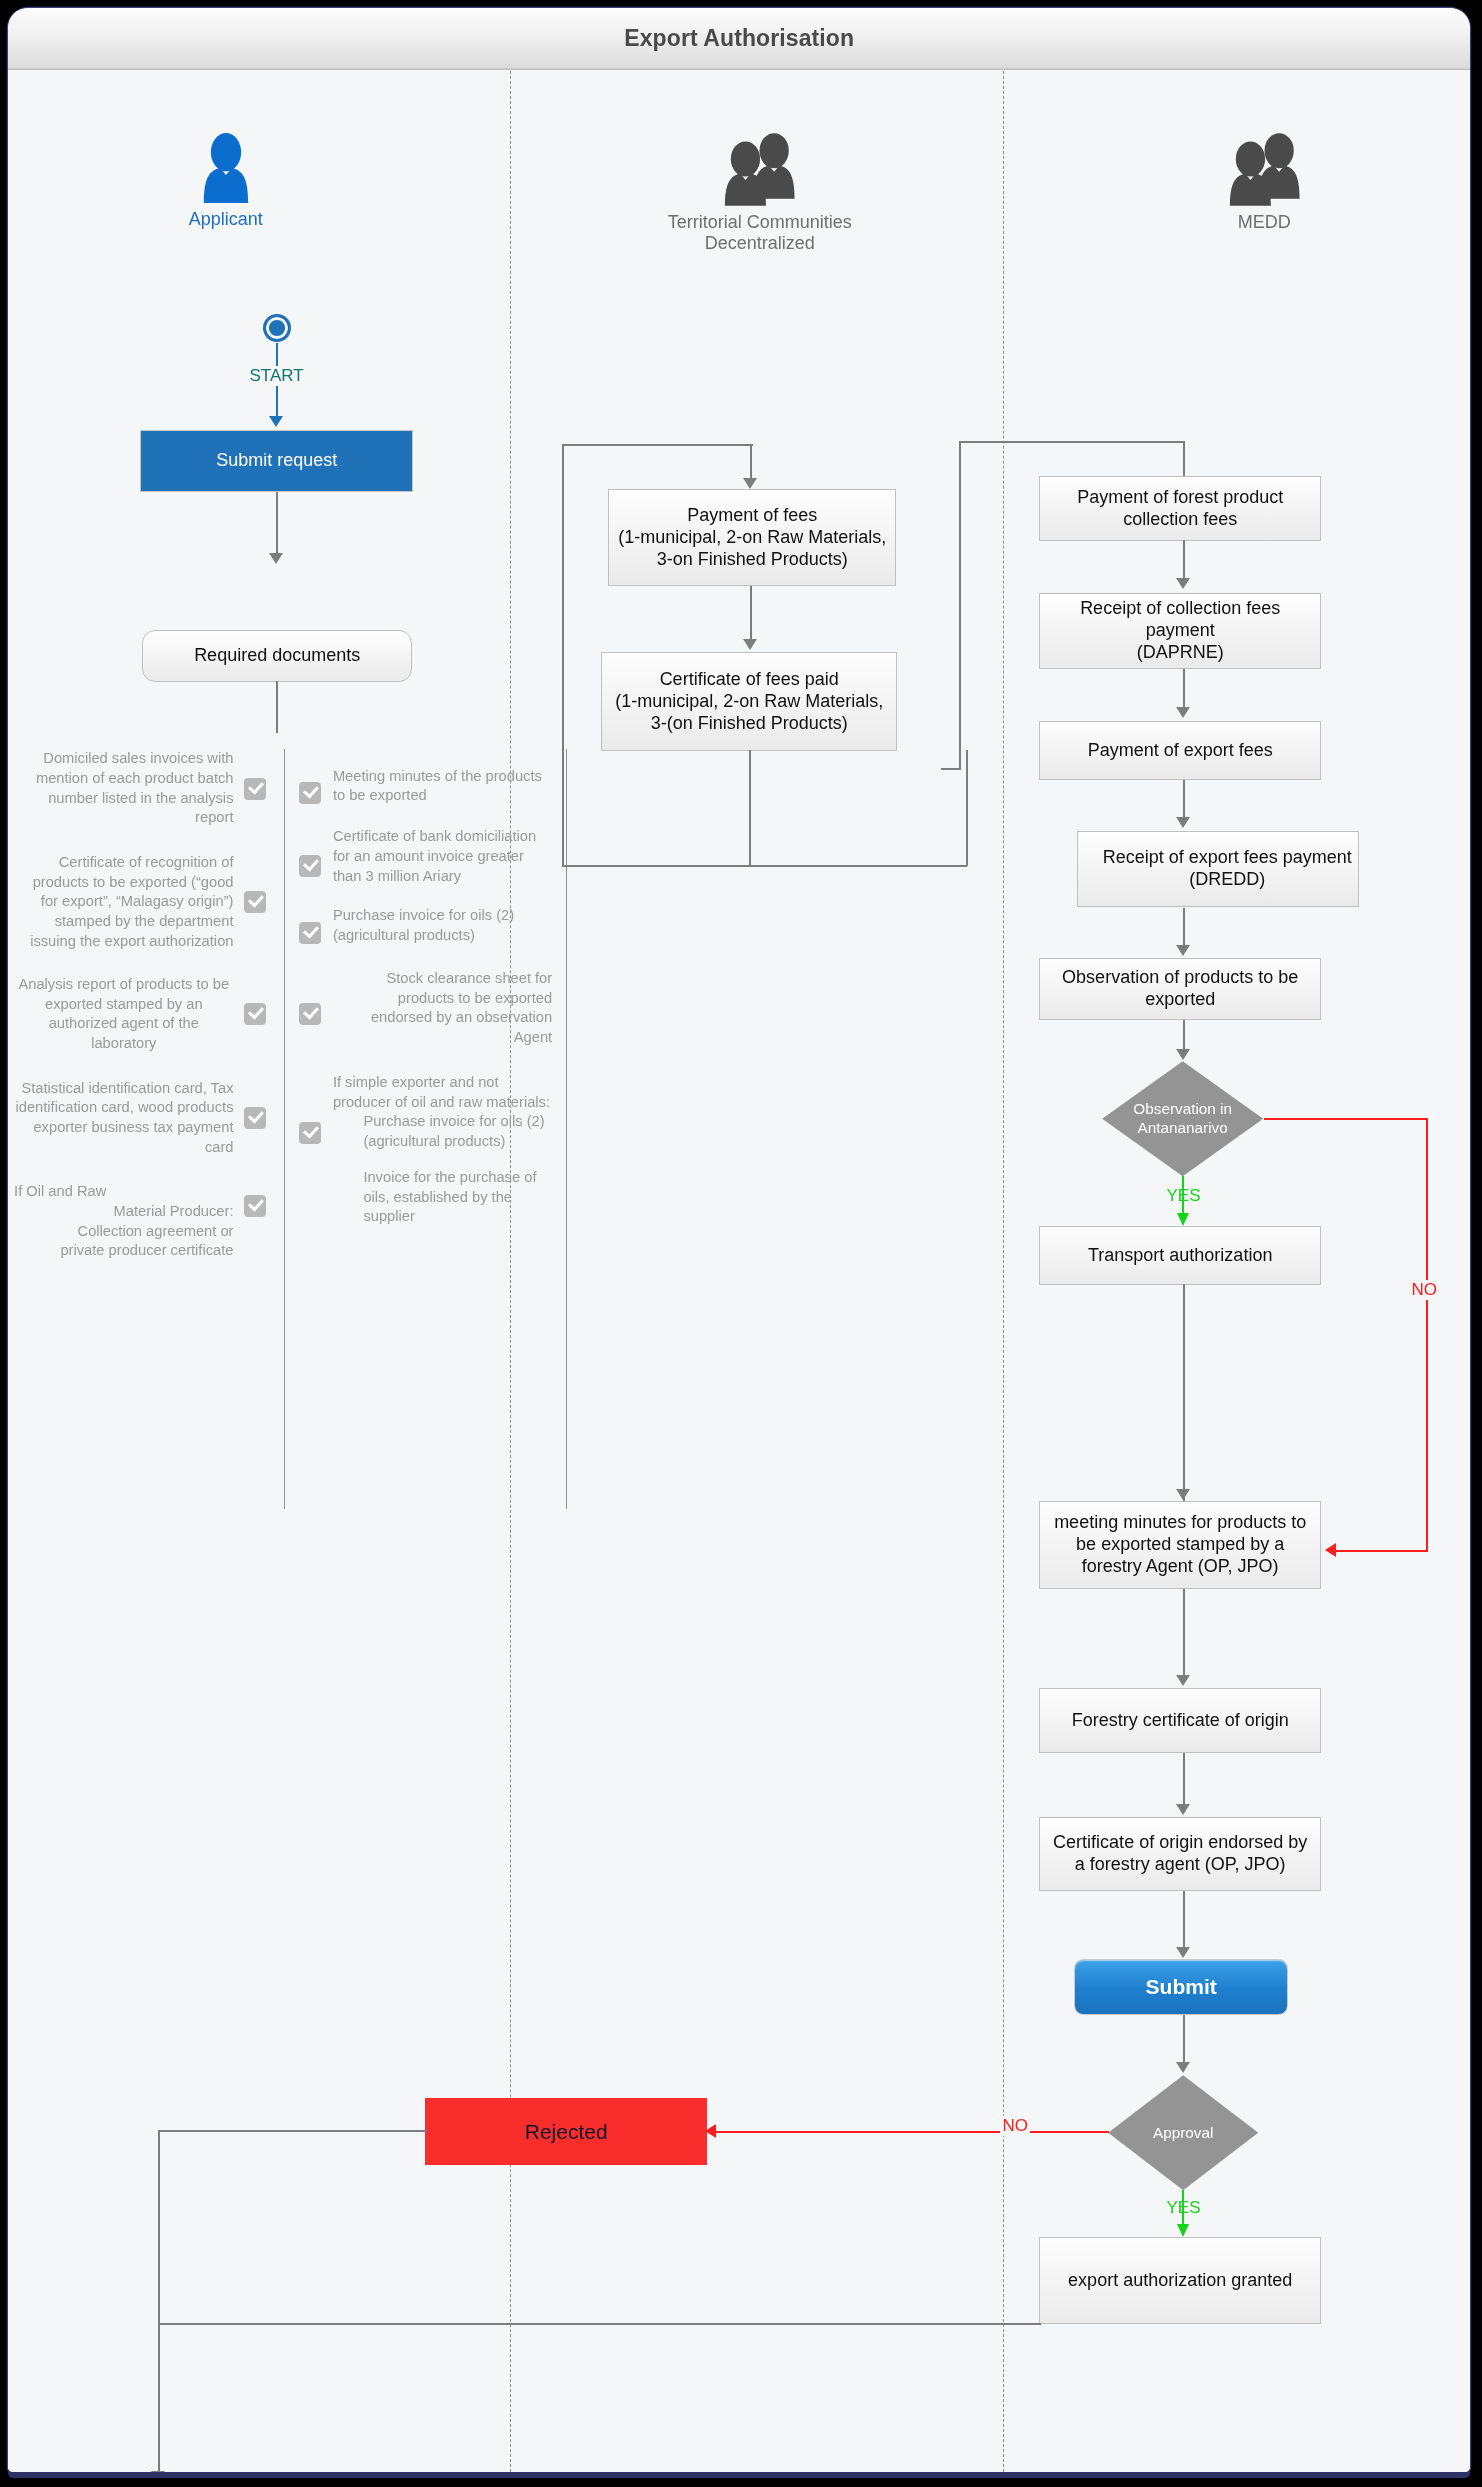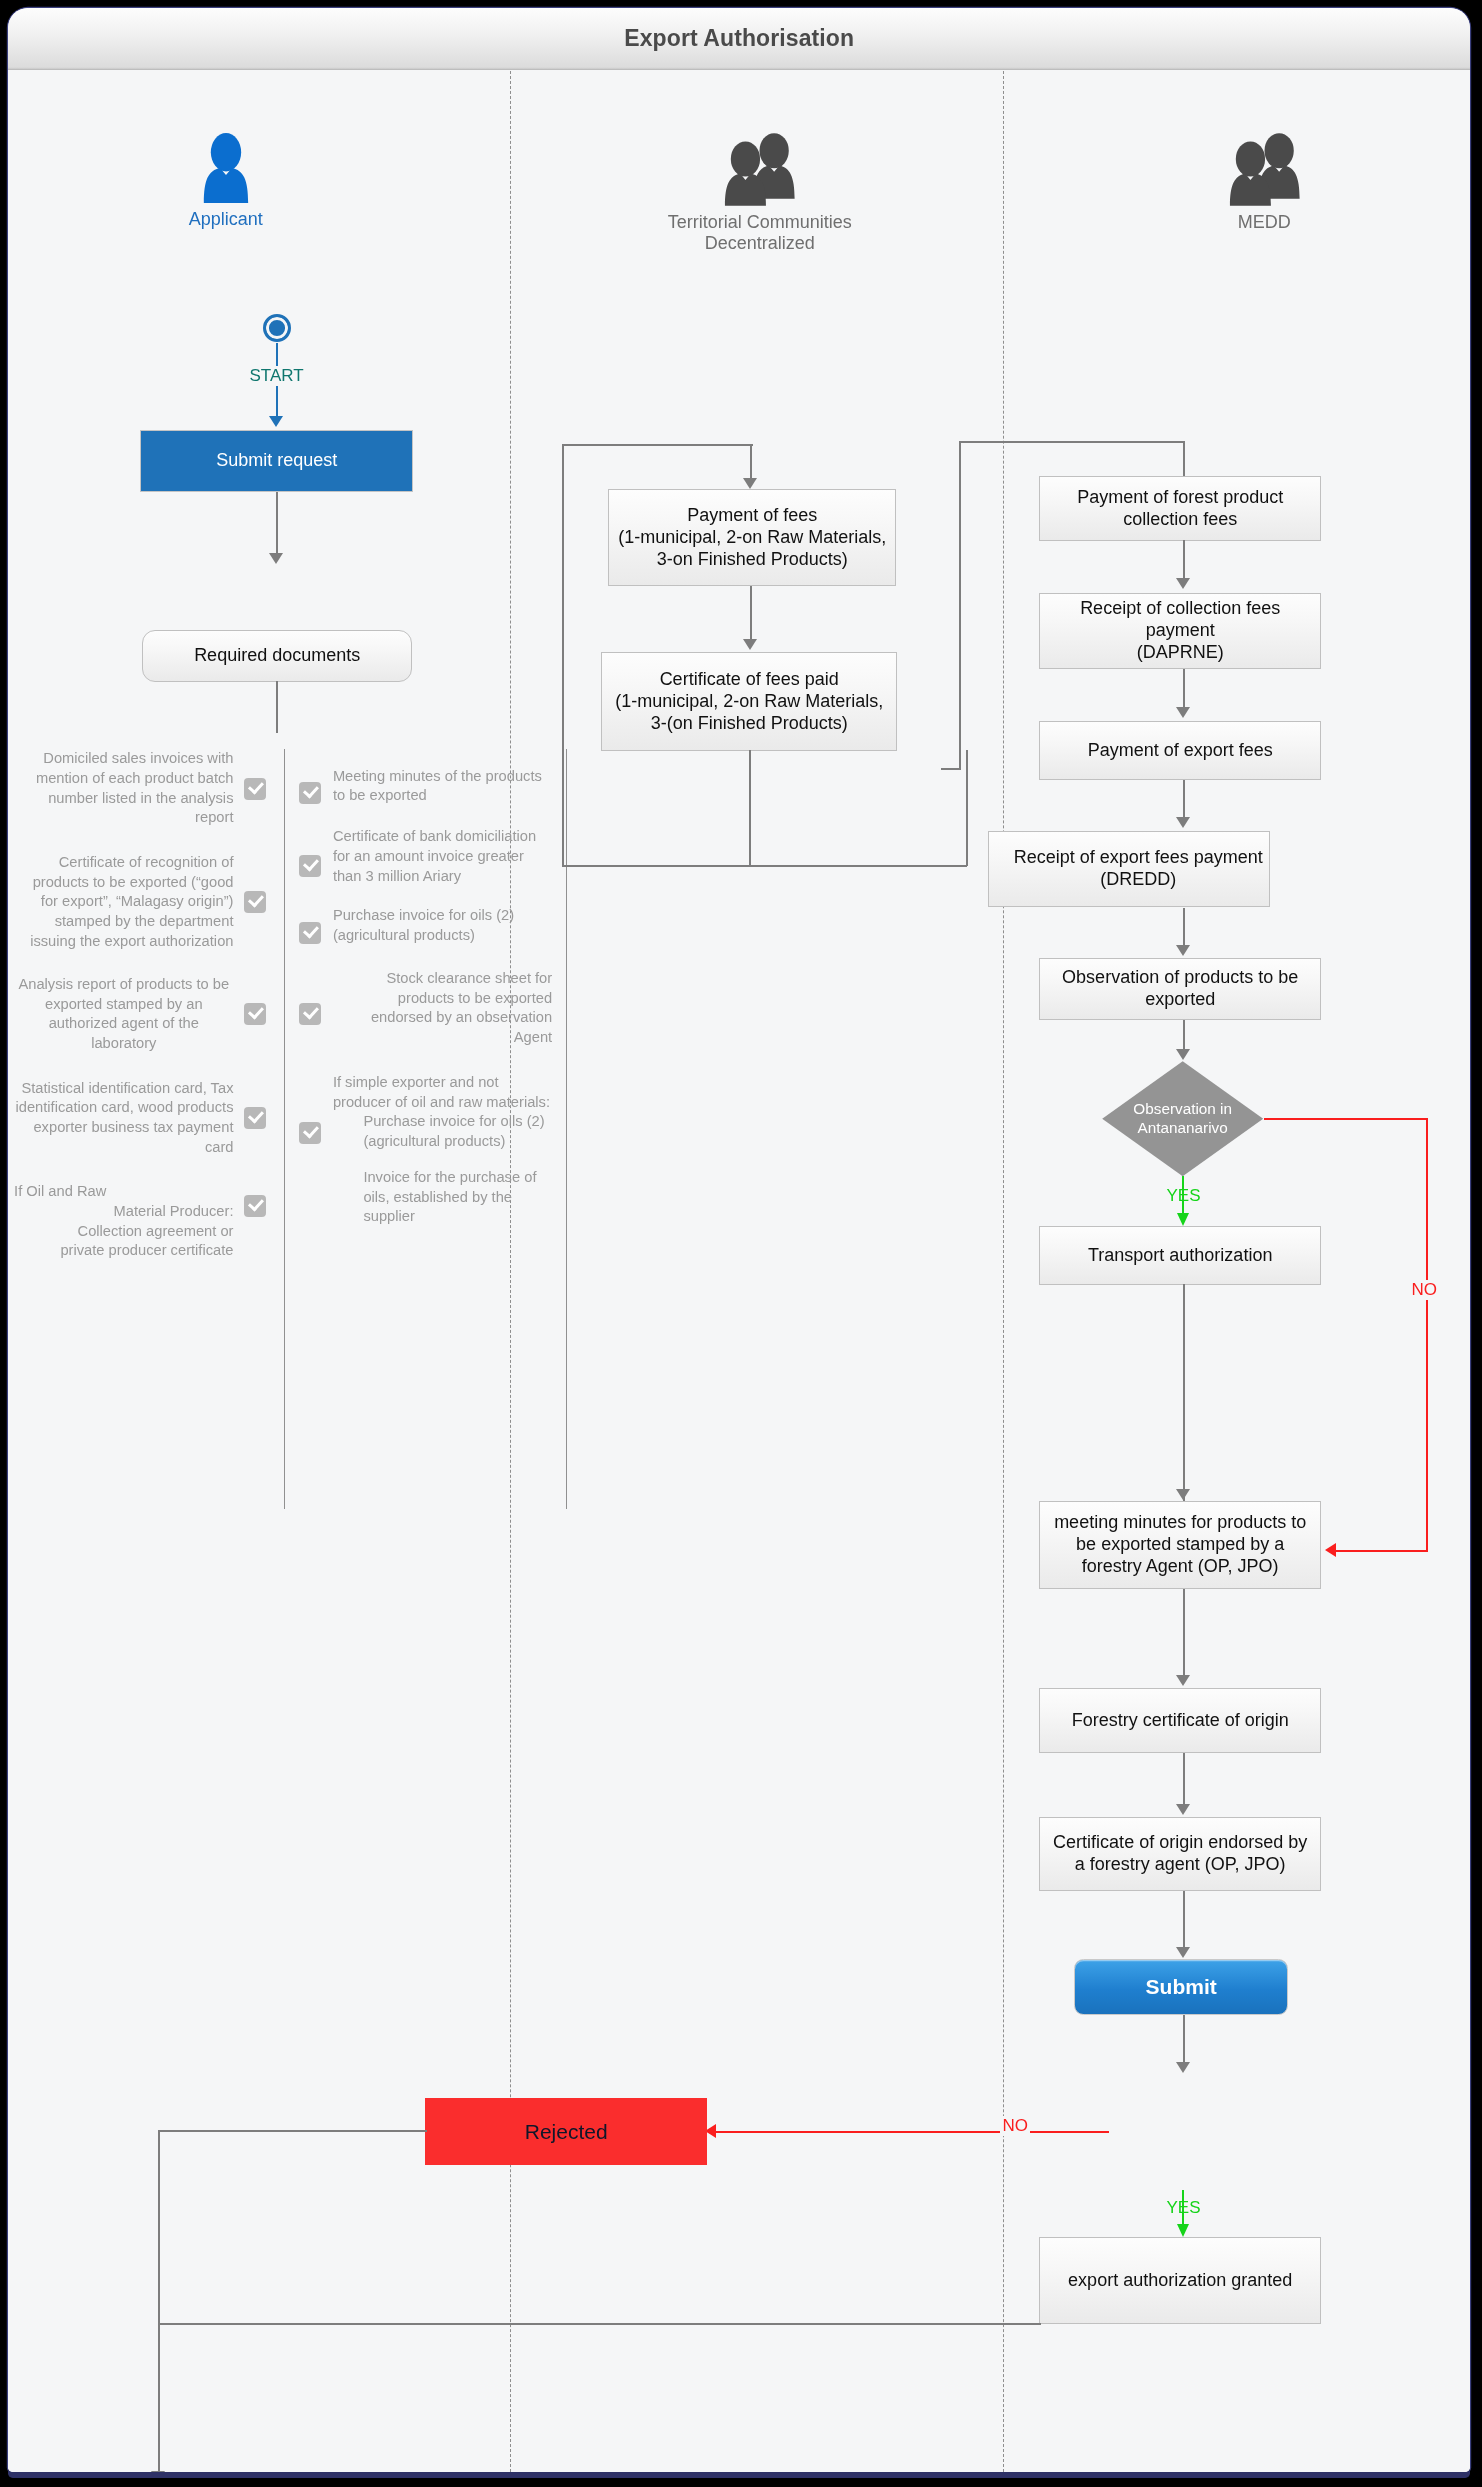--- a/index.html
+++ b/index.html
@@ -258,21 +258,21 @@
     </div>
     <div class="ln v" style="left:1175px; top:598px; height:40px;"></div>
     <div class="arw down" style="left:1168px; top:636px;"></div>
 
     <div class="node" style="left:1031px; top:650px; width:282px; height:59px;">
       <span>Payment of export fees</span>
     </div>
     <div class="ln v" style="left:1175px; top:709px; height:40px;"></div>
     <div class="arw down" style="left:1168px; top:746px;"></div>
 
-    <div class="node" style="left:980px; top:760px; width:282px; height:76px;padding-left:24px;">
+    <div class="node" style="left:1069px; top:760px; width:282px; height:76px;padding-left:24px;">
       <span style="white-space:pre-line">Receipt of export fees payment
 (DREDD)</span>
     </div>
     <div class="ln v" style="left:1175px; top:837px; height:40px;"></div>
     <div class="arw down" style="left:1168px; top:874px;"></div>
 
     <div class="node" style="left:1031px; top:887px; width:282px; height:62px;">
       <span>Observation of products to be exported</span>
     </div>
     <div class="ln v" style="left:1175px; top:949px; height:31px;"></div>
@@ -314,20 +314,23 @@
     </div>
     <div class="ln v" style="left:1175px; top:1820px; height:59px;"></div>
     <div class="arw down" style="left:1168px; top:1876px;"></div>
 
     <div class="node submit" style="left:1066px; top:1888px; width:214px; height:56px;">
       <span>Submit</span>
     </div>
     <div class="ln v" style="left:1175px; top:1944px; height:50px;"></div>
     <div class="arw down" style="left:1168px; top:1991px;"></div>
 
+    <div class="diamond" style="left:1100px; top:2004px; width:150px; height:115px;">
+      <span>Approval</span>
+    </div>
     <div class="edge-lbl green" style="left:1156px; top:2127px;">YES</div>
     <div class="ln v green" style="left:1174px; top:2119px; height:39px;"></div>
     <div class="arw down green" style="left:1169px; top:2153px;"></div>
 
     <div class="ln h red" style="left:707px; top:2060px; width:394px;"></div>
     <div class="edge-lbl red" style="left:992px; top:2045px;">NO</div>
     <div class="arw left" style="left:697px; top:2053px;"></div>
 
     <div class="node reject" style="left:417px; top:2027px; width:282px; height:67px;">
       <span>Rejected</span>

